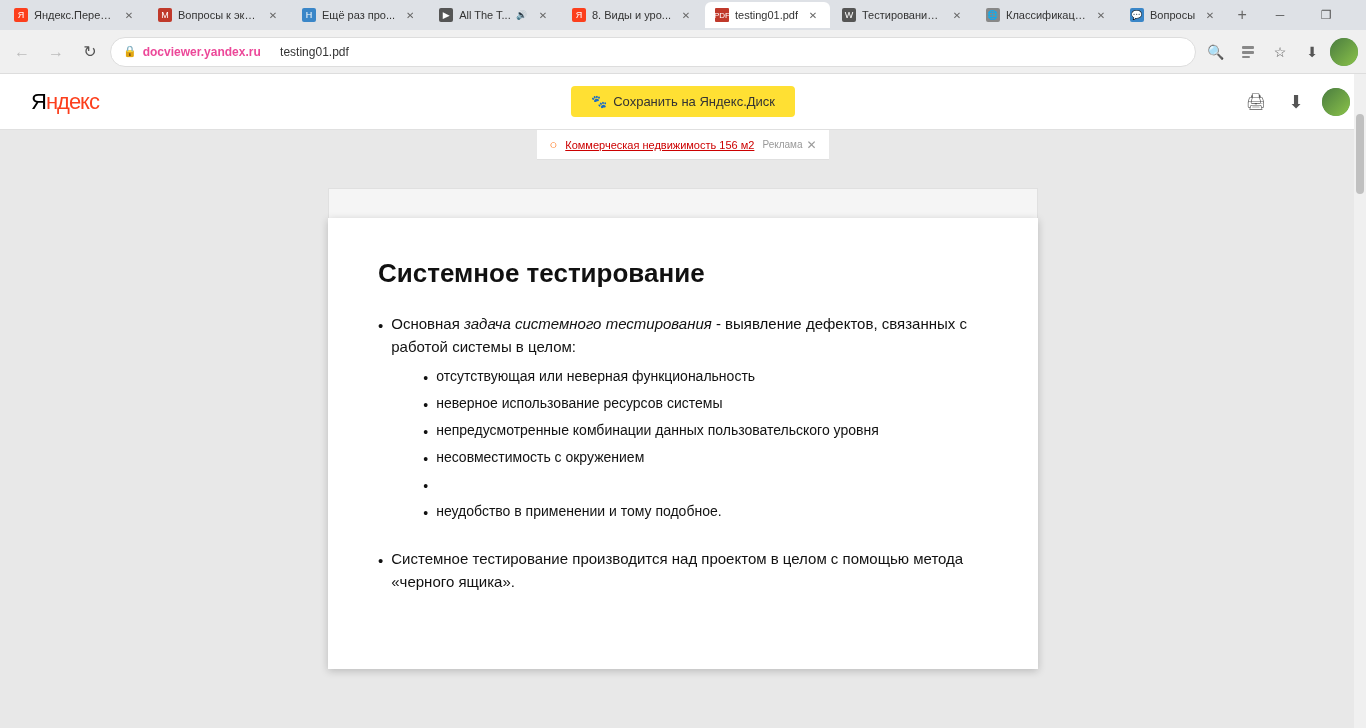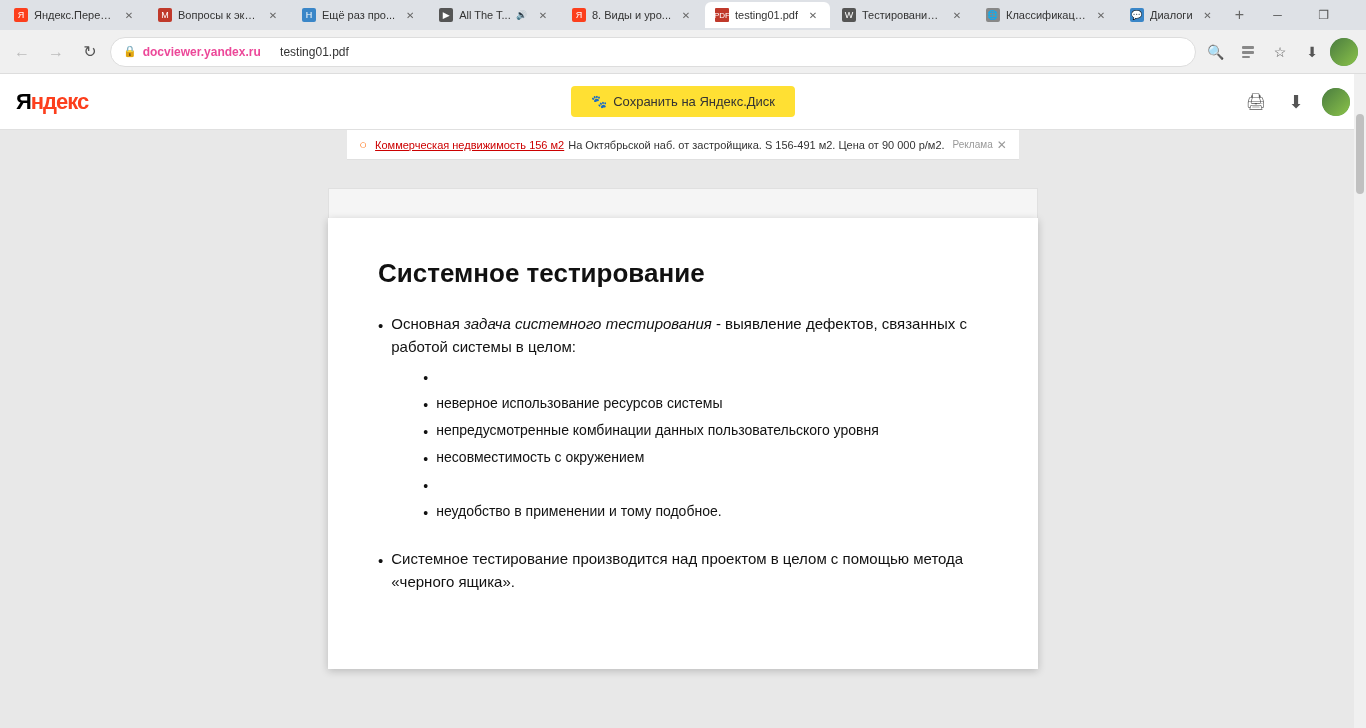--- a/index.html
+++ b/index.html
@@ -150,23 +150,24 @@
       background: #fff;
       display: flex;
       align-items: center;
       padding: 0 16px;
       border-bottom: 1px solid #e0e0e0;
       position: relative;
       flex-shrink: 0;
     }
     .yandex-logo {
       font-size: 22px;
-      font-weight: bold;
+      font-weight: normal;
       color: #000;
       letter-spacing: -1px;
+      margin-left: 15px;
     }
     .yandex-logo span { color: #fc3f1d; }
     .save-btn {
       position: absolute;
       left: 50%;
       transform: translateX(-50%);
       background: #ffe033;
       border: none;
       border-radius: 4px;
       padding: 8px 20px;
@@ -306,21 +307,21 @@
       <span style="max-width:80px;overflow:hidden;text-overflow:ellipsis;white-space:nowrap;">Тестирование...</span>
       <div class="tab-close">✕</div>
     </div>
     <div class="tab">
       <div class="tab-favicon" style="background:#888; color:white; font-size:9px; display:flex;align-items:center;justify-content:center; border-radius:2px;">🌐</div>
       <span style="max-width:80px;overflow:hidden;text-overflow:ellipsis;white-space:nowrap;">Классификаци...</span>
       <div class="tab-close">✕</div>
     </div>
     <div class="tab">
       <div class="tab-favicon" style="background:#3a86c8; color:white; font-size:9px; display:flex;align-items:center;justify-content:center; border-radius:2px;">💬</div>
-      <span style="max-width:80px;overflow:hidden;text-overflow:ellipsis;white-space:nowrap;">Диалоги</span>
+      <span style="max-width:80px;overflow:hidden;text-overflow:ellipsis;white-space:nowrap;">Вопросы</span>
       <div class="tab-close">✕</div>
     </div>
     <div class="tab-add-btn">+</div>
 
     <div class="win-controls">
       <div class="win-ctrl">─</div>
       <div class="win-ctrl">❐</div>
       <div class="win-ctrl close">✕</div>
     </div>
   </div>
@@ -367,40 +368,40 @@
         <div class="header-icon-btn" style="font-size:18px;">⬇</div>
         <div class="user-avatar">
           <div style="width:28px;height:28px;background:linear-gradient(135deg,#4a7c3f,#8bc34a);border-radius:50%;"></div>
         </div>
       </div>
     </div>
 
     <div class="ad-bar">
       <span class="ad-logo">○</span>
       <a class="ad-link">Коммерческая недвижимость 156 м2</a>
-      <span class="ad-text">На Октябрьской наб. от застройщика. S 156-491 м2. Цена от 90 000 р/м2.</span>
       <span class="ad-label">Реклама</span>
       <span class="ad-close">✕</span>
     </div>
 
     <div class="pdf-area">
 
       <div style="width:710px; height:30px; background:#f5f5f5; border:1px solid #e0e0e0; border-bottom:none;"></div>
 
       <div class="pdf-page">
         <div class="pdf-page-content">
           <h1 class="pdf-title">Системное тестирование</h1>
 
           <div class="pdf-bullet-main">
             <span class="bullet">•</span>
             <div>
               <span>Основная </span><span class="italic">задача системного тестирования</span><span> - выявление дефектов, связанных с работой системы в целом:</span>
               <div class="pdf-sub-bullets">
                 <div class="pdf-sub-bullet">
                   <span class="bullet">•</span>
+                  <span>отсутствующая или неверная функциональность</span>
                 </div>
                 <div class="pdf-sub-bullet">
                   <span class="bullet">•</span>
                   <span>неверное использование ресурсов системы</span>
                 </div>
                 <div class="pdf-sub-bullet">
                   <span class="bullet">•</span>
                   <span>непредусмотренные комбинации данных пользовательского уровня</span>
                 </div>
                 <div class="pdf-sub-bullet">

